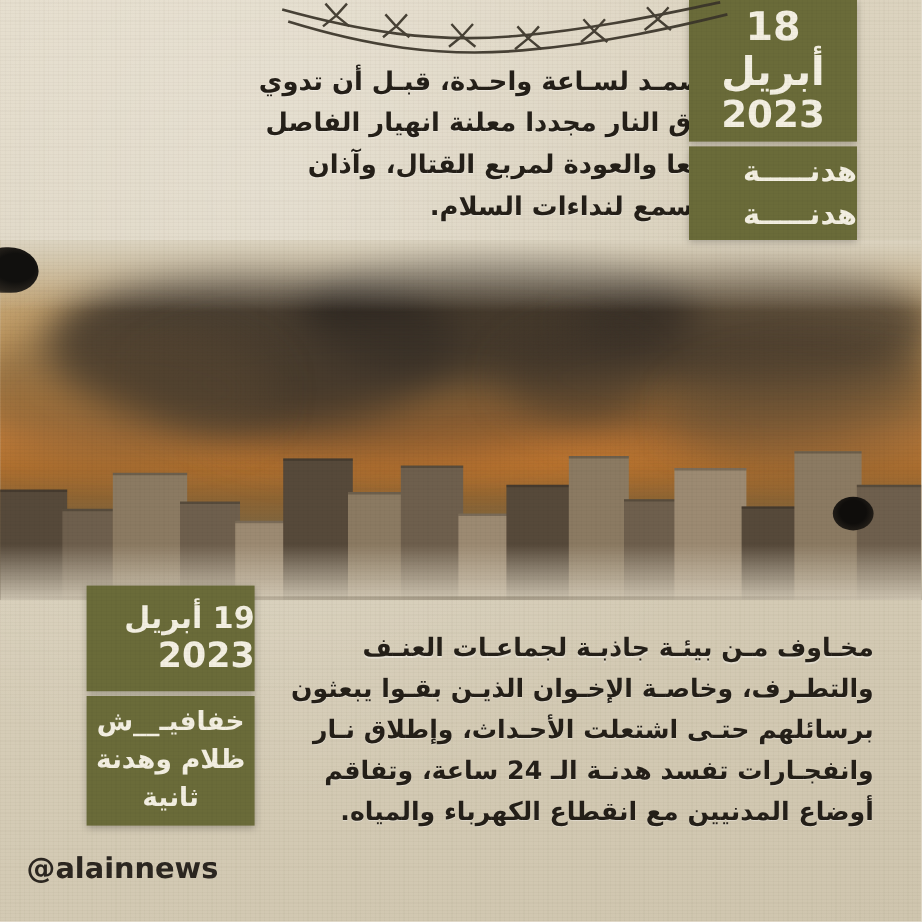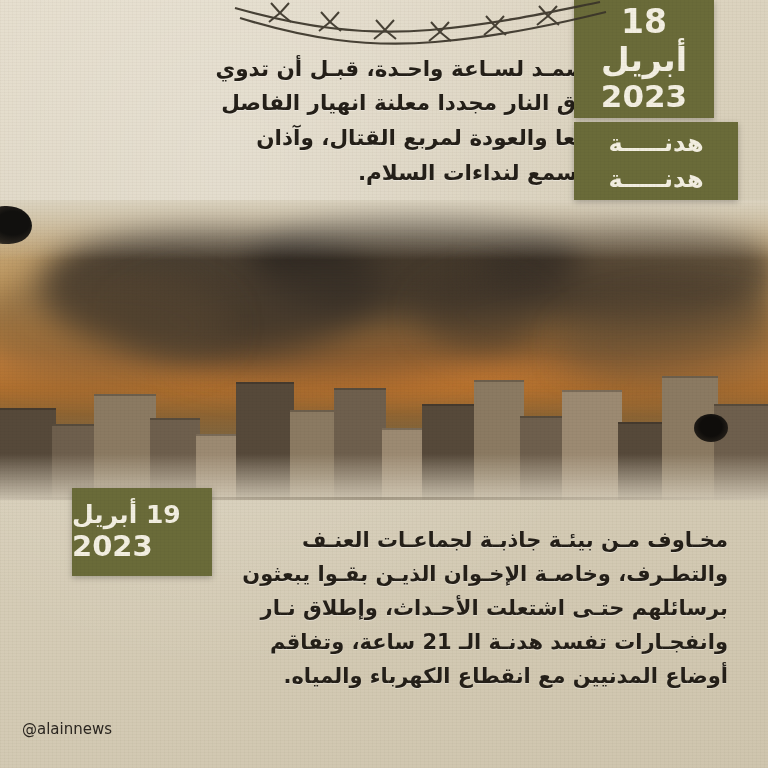--- a/index.html
+++ b/index.html
@@ -75,26 +75,26 @@
     justify-content: center;
     align-items: center;
     line-height: 1.15;
   }
   .badge-date-top .d1 { font-size: 33px; font-weight: bold; }
   .badge-date-top .d2 { font-size: 31px; font-weight: bold; }
 
   .badge-title-top {
     top: 122px;
     left: 574px;
-    width: 164px;
+    width: 140px;
     height: 78px;
     display: flex;
     flex-direction: column;
     justify-content: center;
-    align-items: center;
+    align-items: flex-start;
     font-size: 24px;
     font-weight: bold;
     line-height: 1.5;
     letter-spacing: 4px;
   }
 
   
   .barbwire {
     position: absolute;
     top: 0; left: 0;
@@ -196,21 +196,21 @@
     z-index: 3;
   }
   .badge-date-bottom {
     top: 8px;
     left: 72px;
     width: 140px;
     height: 88px;
     display: flex;
     flex-direction: column;
     justify-content: center;
-    align-items: flex-end;
+    align-items: flex-start;
     line-height: 1.15;
   }
   .badge-date-bottom .d1 { font-size: 25px; font-weight: bold; }
   .badge-date-bottom .d2 { font-size: 29px; font-weight: bold; }
   .badge-title-bottom {
     top: 100px;
     left: 72px;
     width: 140px;
     height: 108px;
     display: flex;
@@ -233,22 +233,22 @@
     font-size: 21px;
     line-height: 1.62;
     font-weight: bold;
     text-shadow: 0 1px 0 rgba(255,255,255,0.35);
   }
   .handle {
     position: absolute;
     left: 22px;
     bottom: 30px;
     color: #2b2620;
-    font-size: 15px;
-    font-weight: normal;
+    font-size: 24px;
+    font-weight: bold;
     direction: ltr;
     z-index: 7;
   }
   .divider {
     position: absolute;
     left: 0; top: 497px;
     width: 768px; height: 3px;
     background: linear-gradient(to right, rgba(90,78,58,0), rgba(90,78,58,0.35), rgba(90,78,58,0));
     z-index: 3;
   }
@@ -327,19 +327,24 @@
 
   <div class="divider"></div>
 
   <div class="bottom-section">
 
     <div class="badge badge-date-bottom">
       <span class="d1">19 أبريل</span>
       <span class="d2">2023</span>
     </div>
 
-
-    <p class="bottom-text">مخـاوف مـن بيئـة جاذبـة لجماعـات العنـف والتطـرف، وخاصـة الإخـوان الذيـن بقـوا يبعثون برسائلهم حتـى اشتعلت الأحـداث، وإطلاق نـار وانفجـارات تفسد هدنـة الـ 21 ساعة، وتفاقم أوضاع المدنيين مع انقطاع الكهرباء والمياه.</p>
+    <div class="badge badge-title-bottom">
+      <span>خفافيـ__ش</span>
+      <span>ظلام وهدنة</span>
+      <span>ثانية</span>
+    </div>
+
+    <p class="bottom-text">مخـاوف مـن بيئـة جاذبـة لجماعـات العنـف والتطـرف، وخاصـة الإخـوان الذيـن بقـوا يبعثون برسائلهم حتـى اشتعلت الأحـداث، وإطلاق نـار وانفجـارات تفسد هدنـة الـ 24 ساعة، وتفاقم أوضاع المدنيين مع انقطاع الكهرباء والمياه.</p>
   </div>
 
   <div class="handle">@alainnews</div>
 
 </div>
 
 </body></html>

